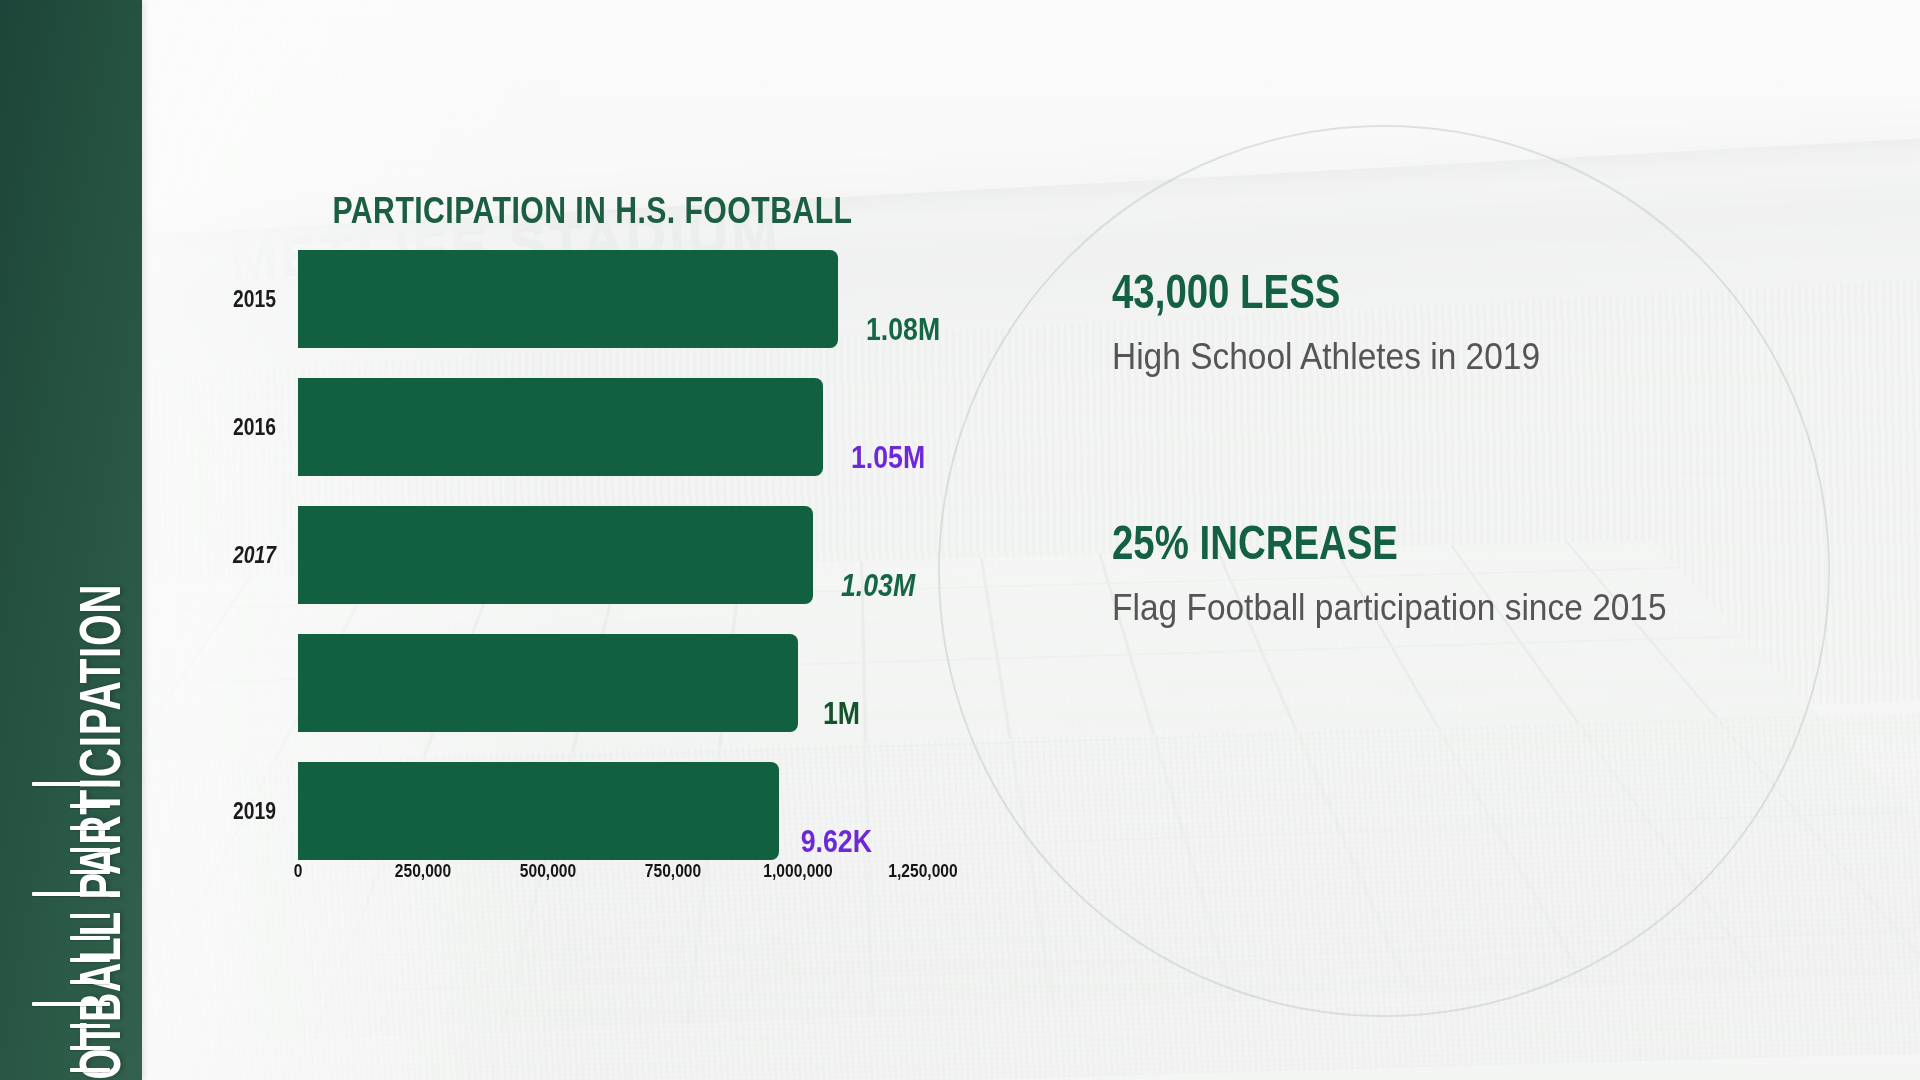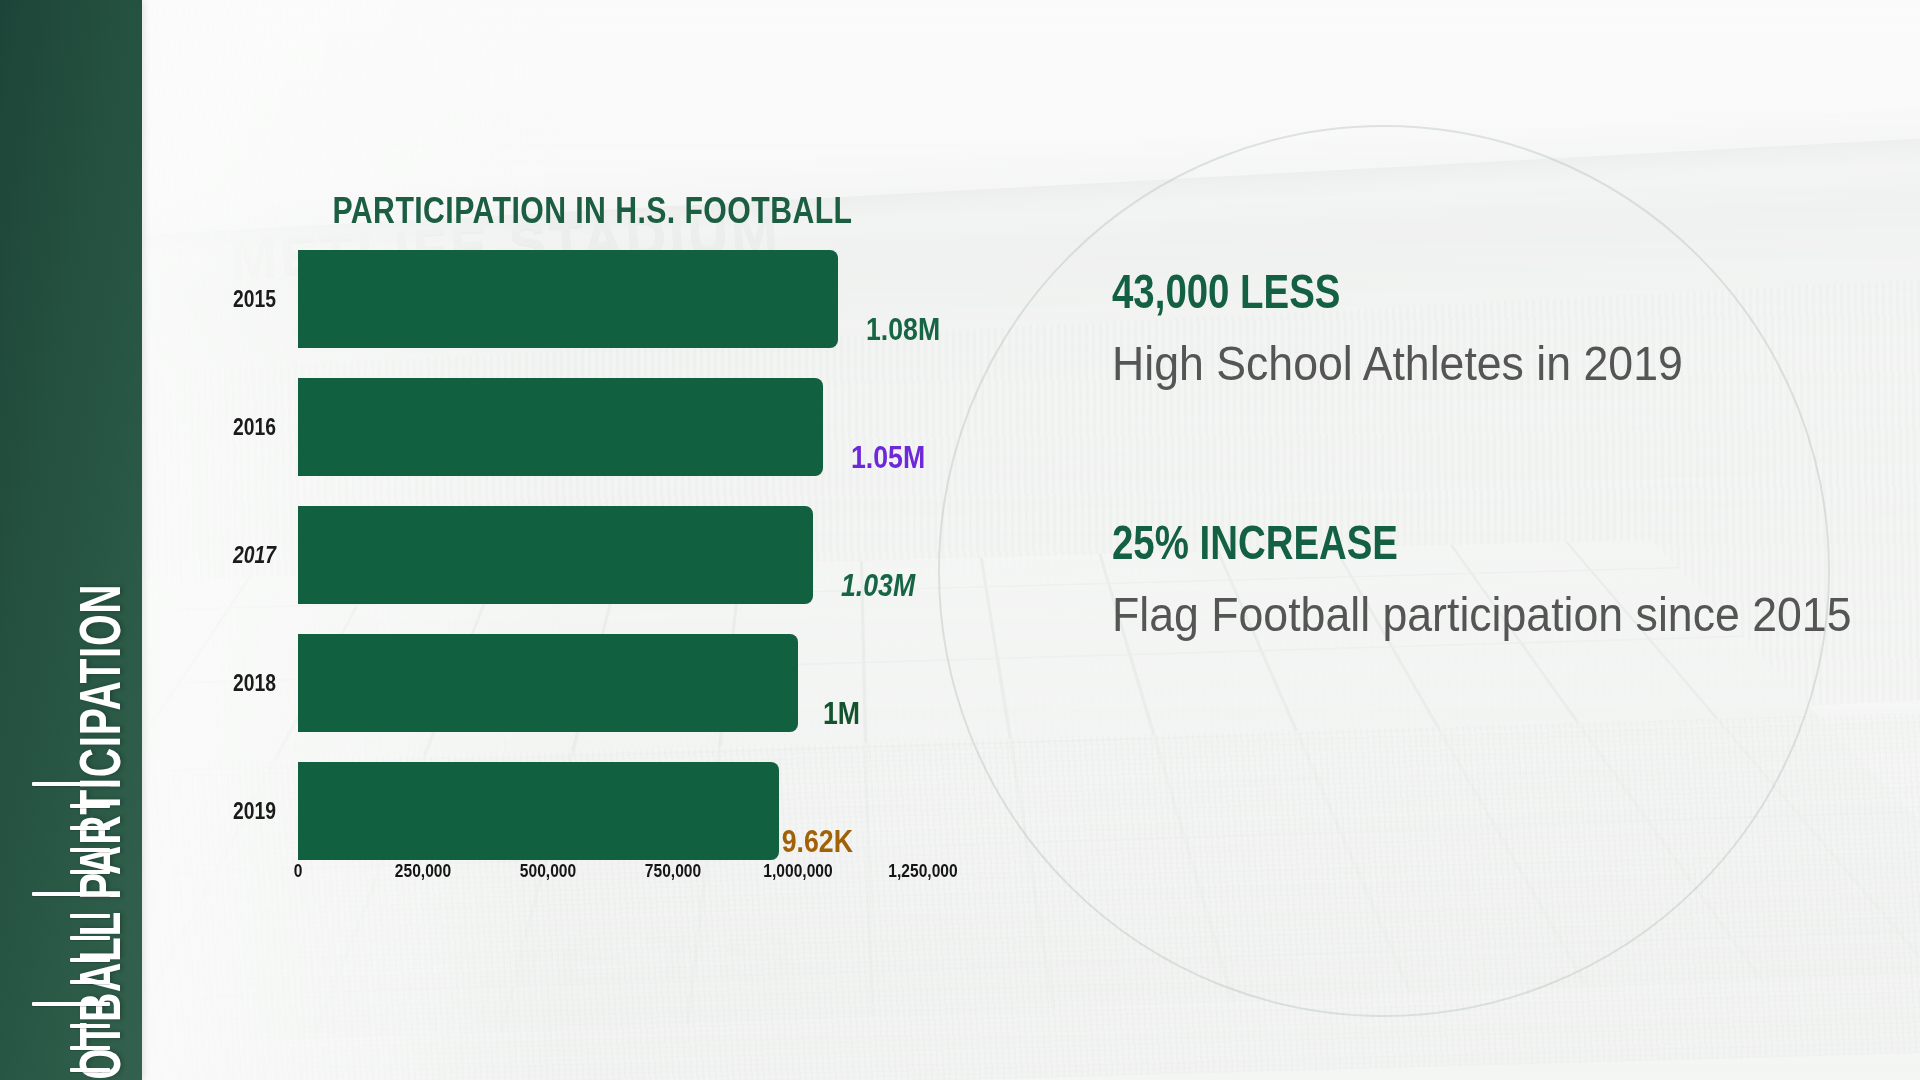--- a/index.html
+++ b/index.html
@@ -214,21 +214,21 @@
     font-size:48px;
     font-weight:bold;
     line-height:1;
     letter-spacing:0px;
     white-space:nowrap;
   }
   .stat-headline span { display:inline-block; transform:scaleX(.80); transform-origin:left center; }
   .stat-sub {
     margin-top:20px;
     color:#555555;
-    font-size:48px;
+    font-size:36px;
     font-weight:normal;
     line-height:1.15;
     white-space:nowrap;
   }
   .stat-sub span { display:inline-block; transform:scaleX(.93); transform-origin:left center; }
   #stat-0 { top:268px; }
   #stat-1 { top:519px; }
 </style>
 </head>
 <body>
@@ -323,37 +323,34 @@
             <span>2017</span>
           </div>
           <div class="bar-track">
             <div class="bar-fill" style="width: 515px; background: rgb(17, 96, 63);"></div>
             <div class="bar-value" style="left: 515px; color: rgb(22, 101, 68);">
               <span>1.03M</span>
             </div>
           </div>
         </div>
         <div class="bar-row" style="top: 384px;">
-          <div class="bar-cat">
-            <span>2018</span>
-          </div>
           <div class="bar-track">
             <div class="bar-fill" style="width: 500px; background: rgb(17, 96, 63);"></div>
             <div class="bar-value" style="left: 500px; color: #14532d;">
               <span>1M</span>
             </div>
           </div>
         </div>
         <div class="bar-row" style="top: 512px;">
           <div class="bar-cat">
             <span>2019</span>
           </div>
           <div class="bar-track">
             <div class="bar-fill" style="width: 481px; background: rgb(17, 96, 63);"></div>
-            <div class="bar-value" style="left: 456px; color: #a16207;">
+            <div class="bar-value" style="left: 475px; color: #6d28d9;">
               <span>9.62K</span>
             </div>
           </div>
         </div>
       </div>
     <div id="axis">
         <div class="xtick" style="left: 0px;"><span>0</span></div>
         <div class="xtick" style="left: 125px;"><span>250,000</span></div>
         <div class="xtick" style="left: 250px;"><span>500,000</span></div>
         <div class="xtick" style="left: 375px; text-align: center;"><span>750,000</span></div>

